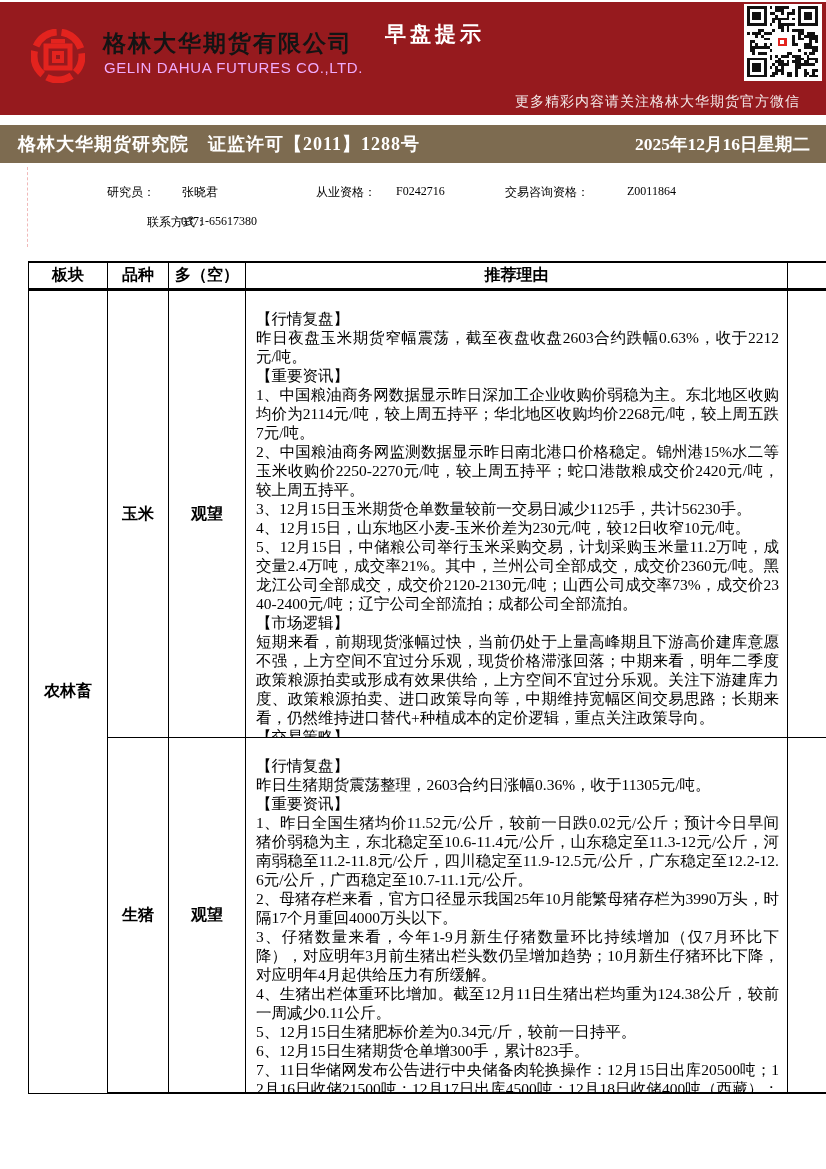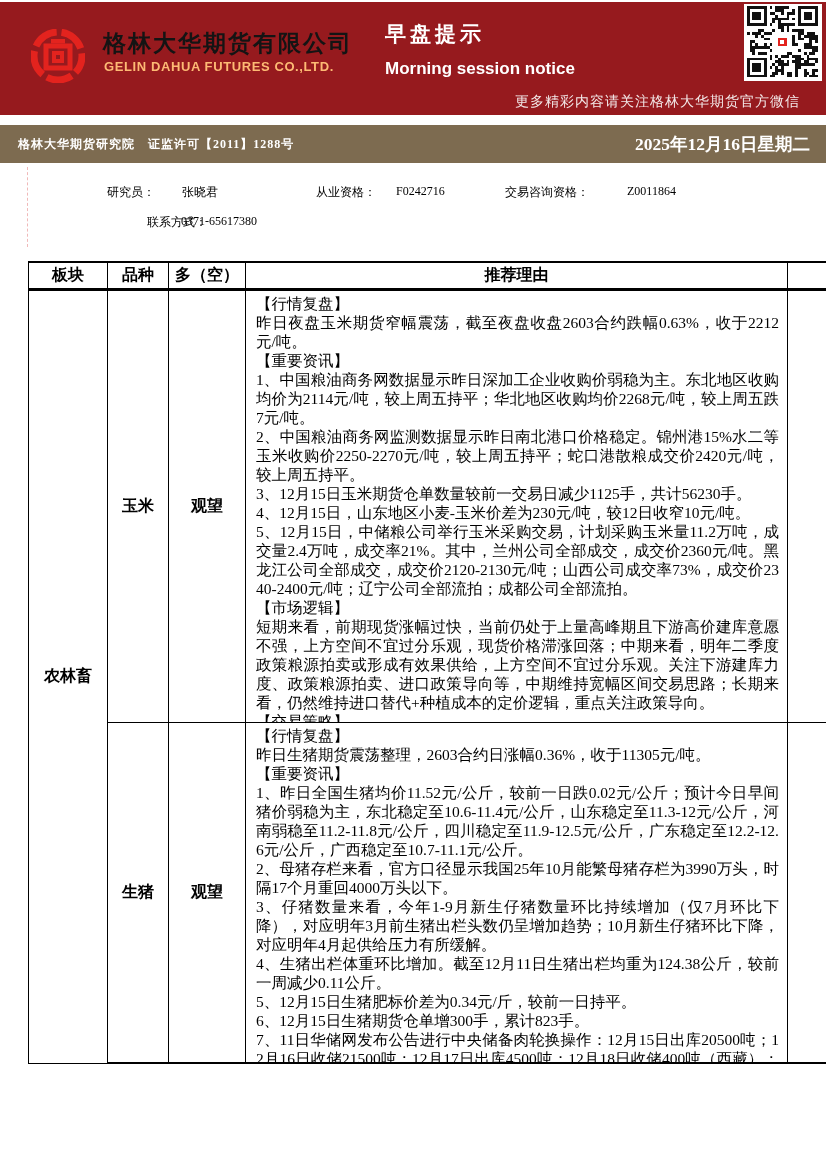--- a/index.html
+++ b/index.html
@@ -5,68 +5,67 @@
   html,body{margin:0;padding:0;}
   body{
     width:826px;height:1169px;position:relative;background:#ffffff;
     font-family:"Liberation Serif","DejaVu Serif",serif;color:#000;
     overflow:hidden;
   }
   
   .band{position:absolute;left:0;top:2px;width:826px;height:113px;background:#961A1E;}
   .logo{position:absolute;left:31px;top:27px;width:54px;height:54px;}
   .company-cn{position:absolute;left:103px;top:26px;font-size:23px;font-weight:bold;color:#141414;letter-spacing:2px;white-space:nowrap;}
-  .company-en{position:absolute;left:104px;top:57px;font-size:13px;font-weight:bold;color:#fdba74;letter-spacing:0.6px;white-space:nowrap;font-family:"Liberation Sans","DejaVu Sans",sans-serif;}
+  .company-en{position:absolute;left:104px;top:57px;font-size:15px;font-weight:normal;color:#f0abfc;letter-spacing:0.6px;white-space:nowrap;font-family:"Liberation Sans","DejaVu Sans",sans-serif;}
   .title-wrap{position:absolute;left:385px;top:18px;width:200px;text-align:left;color:#fff;}
   .title-cn{font-size:21px;font-weight:bold;letter-spacing:4px;}
   .title-en{margin-top:11px;font-size:17px;font-weight:bold;font-family:"Liberation Sans","DejaVu Sans",sans-serif;white-space:nowrap;}
   .qr{position:absolute;left:744px;top:2px;width:78px;height:77px;background:#fff;}
   .wechat-note{position:absolute;right:26px;top:91px;font-size:14px;color:#f3e9e9;letter-spacing:1px;white-space:nowrap;}
   
   .olive{position:absolute;left:0;top:125px;width:826px;height:38px;background:#7D6B50;color:#fff;}
-  .olive-left{position:absolute;left:18px;top:0;height:38px;line-height:38px;font-size:12px;font-weight:bold;letter-spacing:1px;white-space:nowrap;}
+  .olive-left{position:absolute;left:18px;top:0;height:38px;line-height:38px;font-size:18px;font-weight:bold;letter-spacing:1px;white-space:nowrap;}
   .olive-date{position:absolute;right:16px;top:0;height:44px;line-height:38px;font-size:17.5px;font-weight:bold;white-space:nowrap;}
   
   .res-line{position:absolute;height:22px;font-size:12px;white-space:nowrap;}
   .margin-artifact{position:absolute;left:27px;top:167px;height:80px;width:0;border-left:1px dashed #f0b9b9;}
   
   table.main{
     position:absolute;left:28px;top:261px;width:802px;
     border-collapse:collapse;table-layout:fixed;
   }
   table.main th,table.main td{border:1px solid #000;padding:0;}
   table.main thead th{
     height:25px;font-size:16px;font-weight:bold;text-align:center;vertical-align:middle;
     border-top:2px solid #000;border-bottom:3px solid #000;
   }
   .sector-cell,.variety-cell,.pos-cell{
     text-align:center;vertical-align:middle;font-size:16px;font-weight:bold;
   }
   tr.last td{border-bottom:2px solid #000;}
   .reason-cell{vertical-align:top;}
-  .reason-box{overflow:hidden;padding:3px 8px 0 10px;font-size:15.5px;line-height:19px;text-align:justify;}
+  .reason-box{overflow:hidden;padding:18px 8px 0 10px;font-size:15.5px;line-height:19px;text-align:justify;}
   .reason-box .para{margin:0;word-break:break-all;}
   .h-corn{height:428px;}
   .h-pig{height:336px;}
 </style>
 </head>
 <body>
 
 <div class="band">
   <svg class="logo" viewBox="0 0 54 54">
     <circle cx="27" cy="27" r="24" fill="none" stroke="#E3231E" stroke-width="7" stroke-dasharray="26 5" stroke-dashoffset="8"></circle>
     <rect x="15" y="17" width="24" height="22" fill="none" stroke="#E3231E" stroke-width="5"></rect>
     <rect x="23" y="24" width="8" height="8" fill="none" stroke="#E3231E" stroke-width="4"></rect>
     <rect x="20" y="10" width="14" height="4.5" fill="#E3231E"></rect>
   </svg>
   <div class="company-cn">格林大华期货有限公司</div>
   <div class="company-en">GELIN DAHUA FUTURES CO.,LTD.</div>
   <div class="title-wrap">
     <div class="title-cn">早盘提示</div>
-    <div class="title-en">Morning session notice</div>
   </div>
   <svg class="qr" id="qr-svg" viewBox="0 0 78 77" shape-rendering="crispEdges">
       <rect x="0" y="0" width="78" height="77" fill="#ffffff"></rect>
       <rect x="25.5" y="2.2" width="2.85" height="2.85" fill="#111"></rect>
       <rect x="31.2" y="2.2" width="2.85" height="2.85" fill="#111"></rect>
       <rect x="34.050000000000004" y="2.2" width="2.85" height="2.85" fill="#111"></rect>
       <rect x="36.900000000000006" y="2.2" width="2.85" height="2.85" fill="#111"></rect>
       <rect x="39.75000000000001" y="2.2" width="2.85" height="2.85" fill="#111"></rect>
       <rect x="42.6" y="2.2" width="2.85" height="2.85" fill="#111"></rect>
       <rect x="31.2" y="5.050000000000001" width="2.85" height="2.85" fill="#111"></rect>

